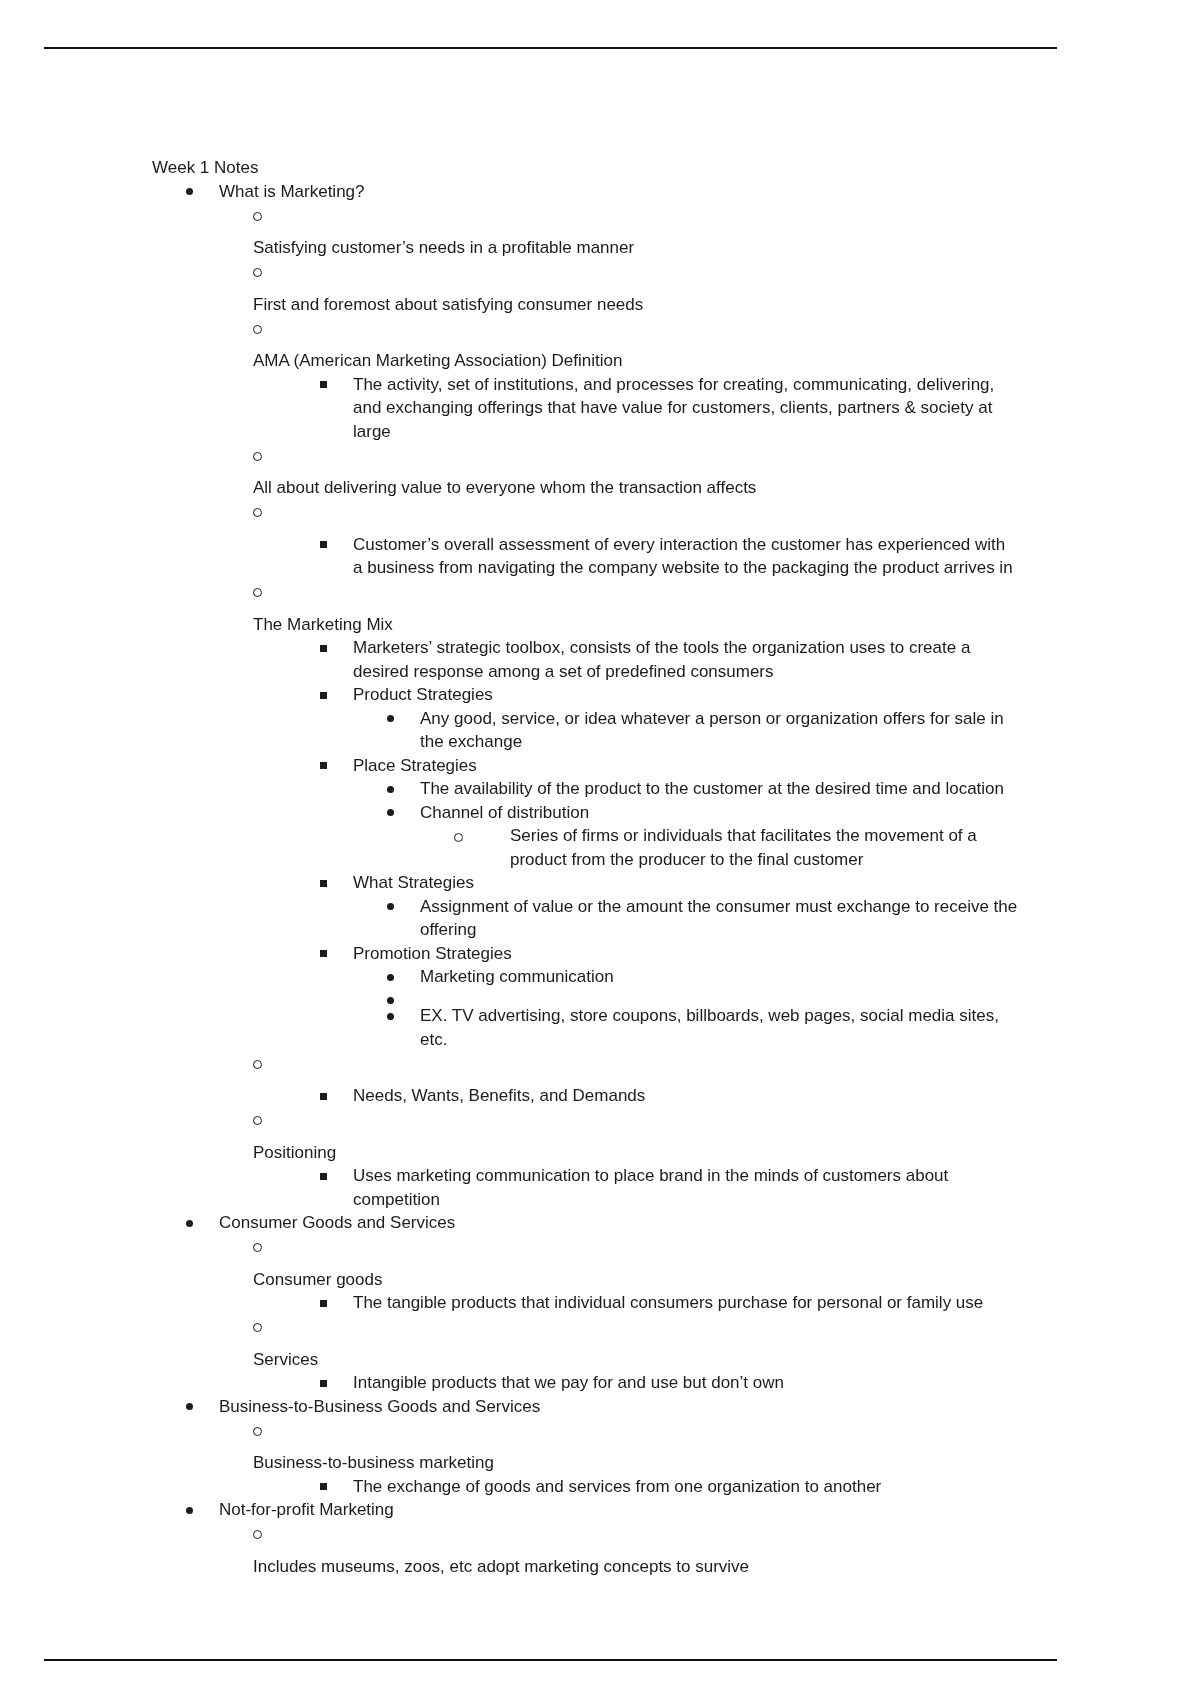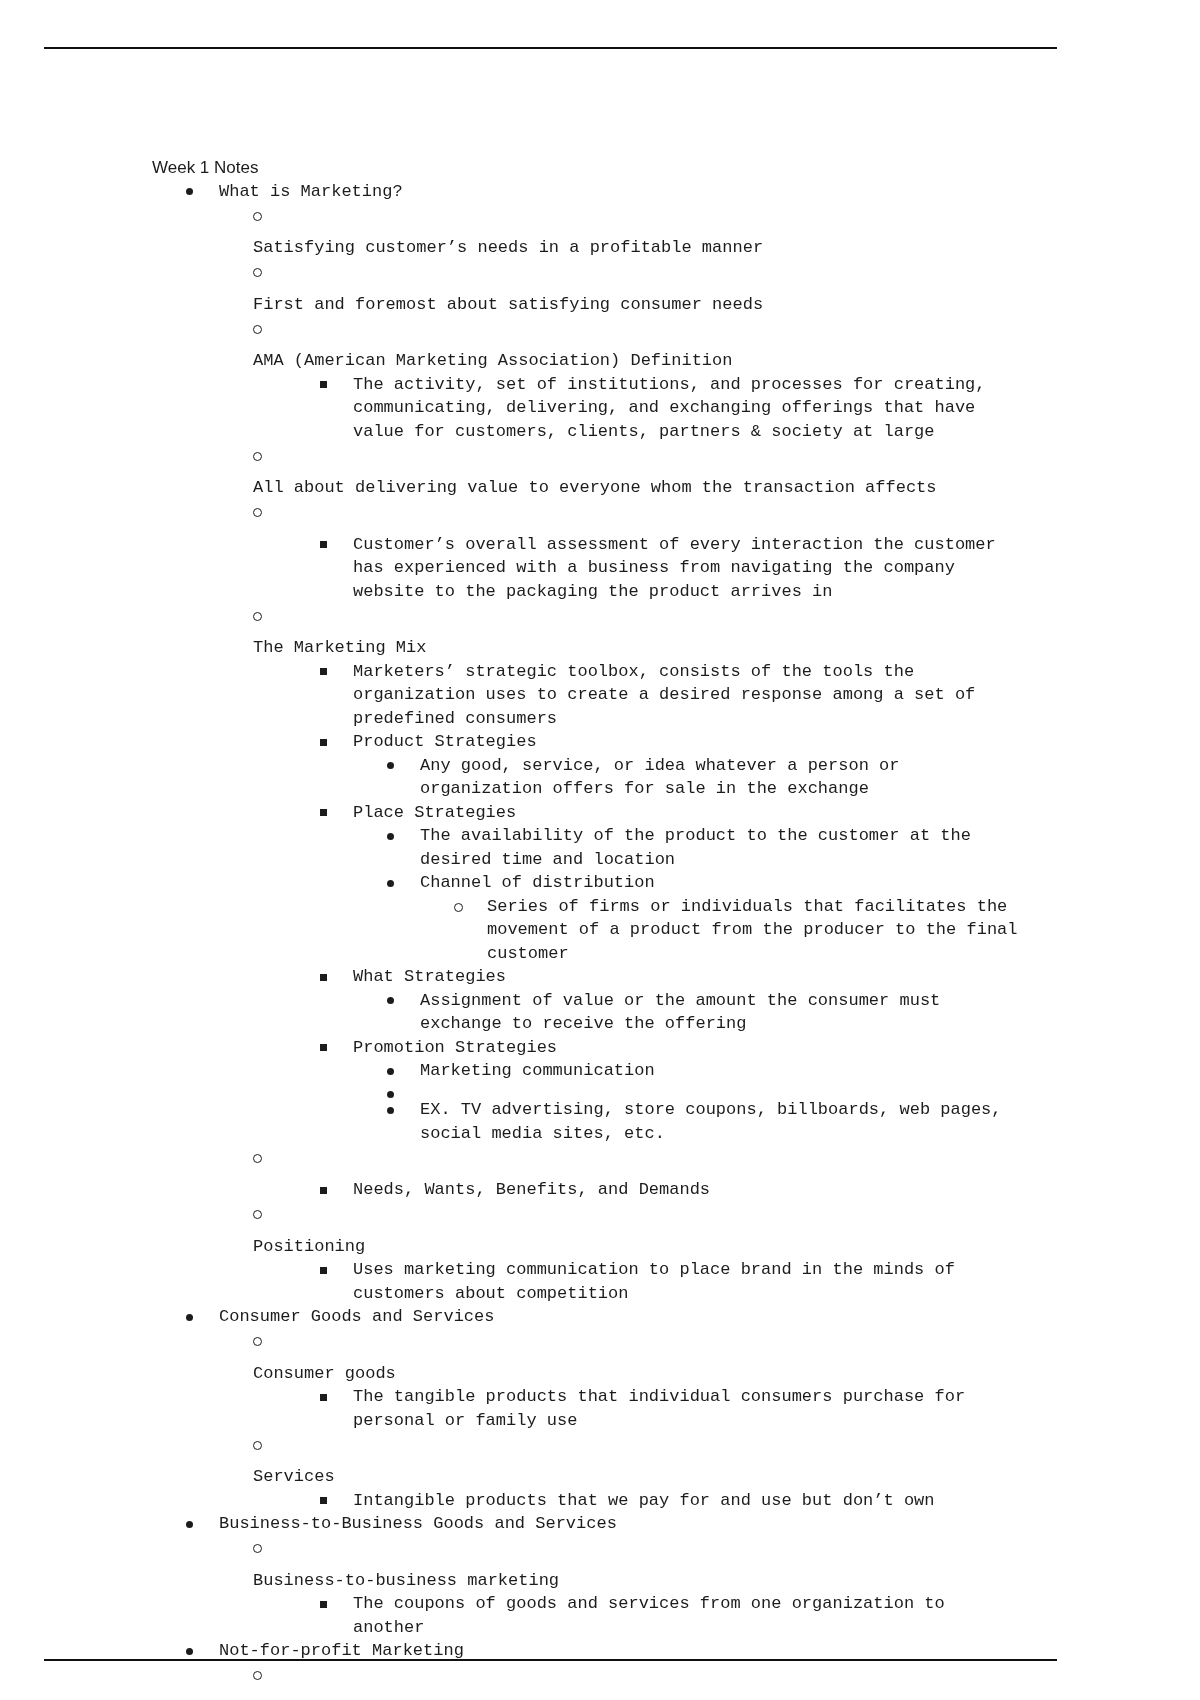--- a/index.html
+++ b/index.html
@@ -32,29 +32,29 @@
     margin-top: 24px;
   }
 
   .doc-title { margin: 0; }
 
   .li { display: flex; align-items: flex-start; }
   .lvl1 { padding-left: 34px; }
   .lvl2 { padding-left: 101px; flex-direction: column; }
   .lvl3 { padding-left: 168px; }
   .lvl4 { padding-left: 235px; }
-  .lvl5 { padding-left: 302px; }
+  .lvl5 { padding-left: 302px; gap: 23px; }
 
   .bullet { flex: 0 0 33px; min-width: 33px; }
   .shape { display: block; margin-top: 8.5px; }
   .shape-disc   { width: 7px; height: 7px; background: #1c1c1c; border-radius: 50%; }
   .shape-circle { width: 9px; height: 9px; border: 1.5px solid #1c1c1c; border-radius: 50%; background: transparent; }
   .shape-square { width: 7px; height: 7px; background: #1c1c1c; }
 
-  .txt { flex: 1 1 auto; word-wrap: break-word; font-family: Liberation Mono, monospace; }
+  .txt { flex: 1 1 auto; word-wrap: break-word; }
 </style>
 </head>
 <body>
 
 <div class="rule rule-top"></div>
 
 <div class="doc-content">
   <div class="doc-title">Week 1 Notes</div>
   <div id="notes-list">
       <div class="li lvl1">
@@ -249,21 +249,21 @@
       <div class="li lvl2">
         <span class="bullet">
           <i class="shape shape-circle"></i>
         </span>
         <span class="txt">Business-to-business marketing</span>
       </div>
       <div class="li lvl3">
         <span class="bullet">
           <i class="shape shape-square"></i>
         </span>
-        <span class="txt">The coupons of goods and services from one organization to another</span>
+        <span class="txt">The exchange of goods and services from one organization to another</span>
       </div>
       <div class="li lvl1">
         <span class="bullet">
           <i class="shape shape-disc"></i>
         </span>
         <span class="txt">Not-for-profit Marketing</span>
       </div>
       <div class="li lvl2">
         <span class="bullet">
           <i class="shape shape-circle"></i>

